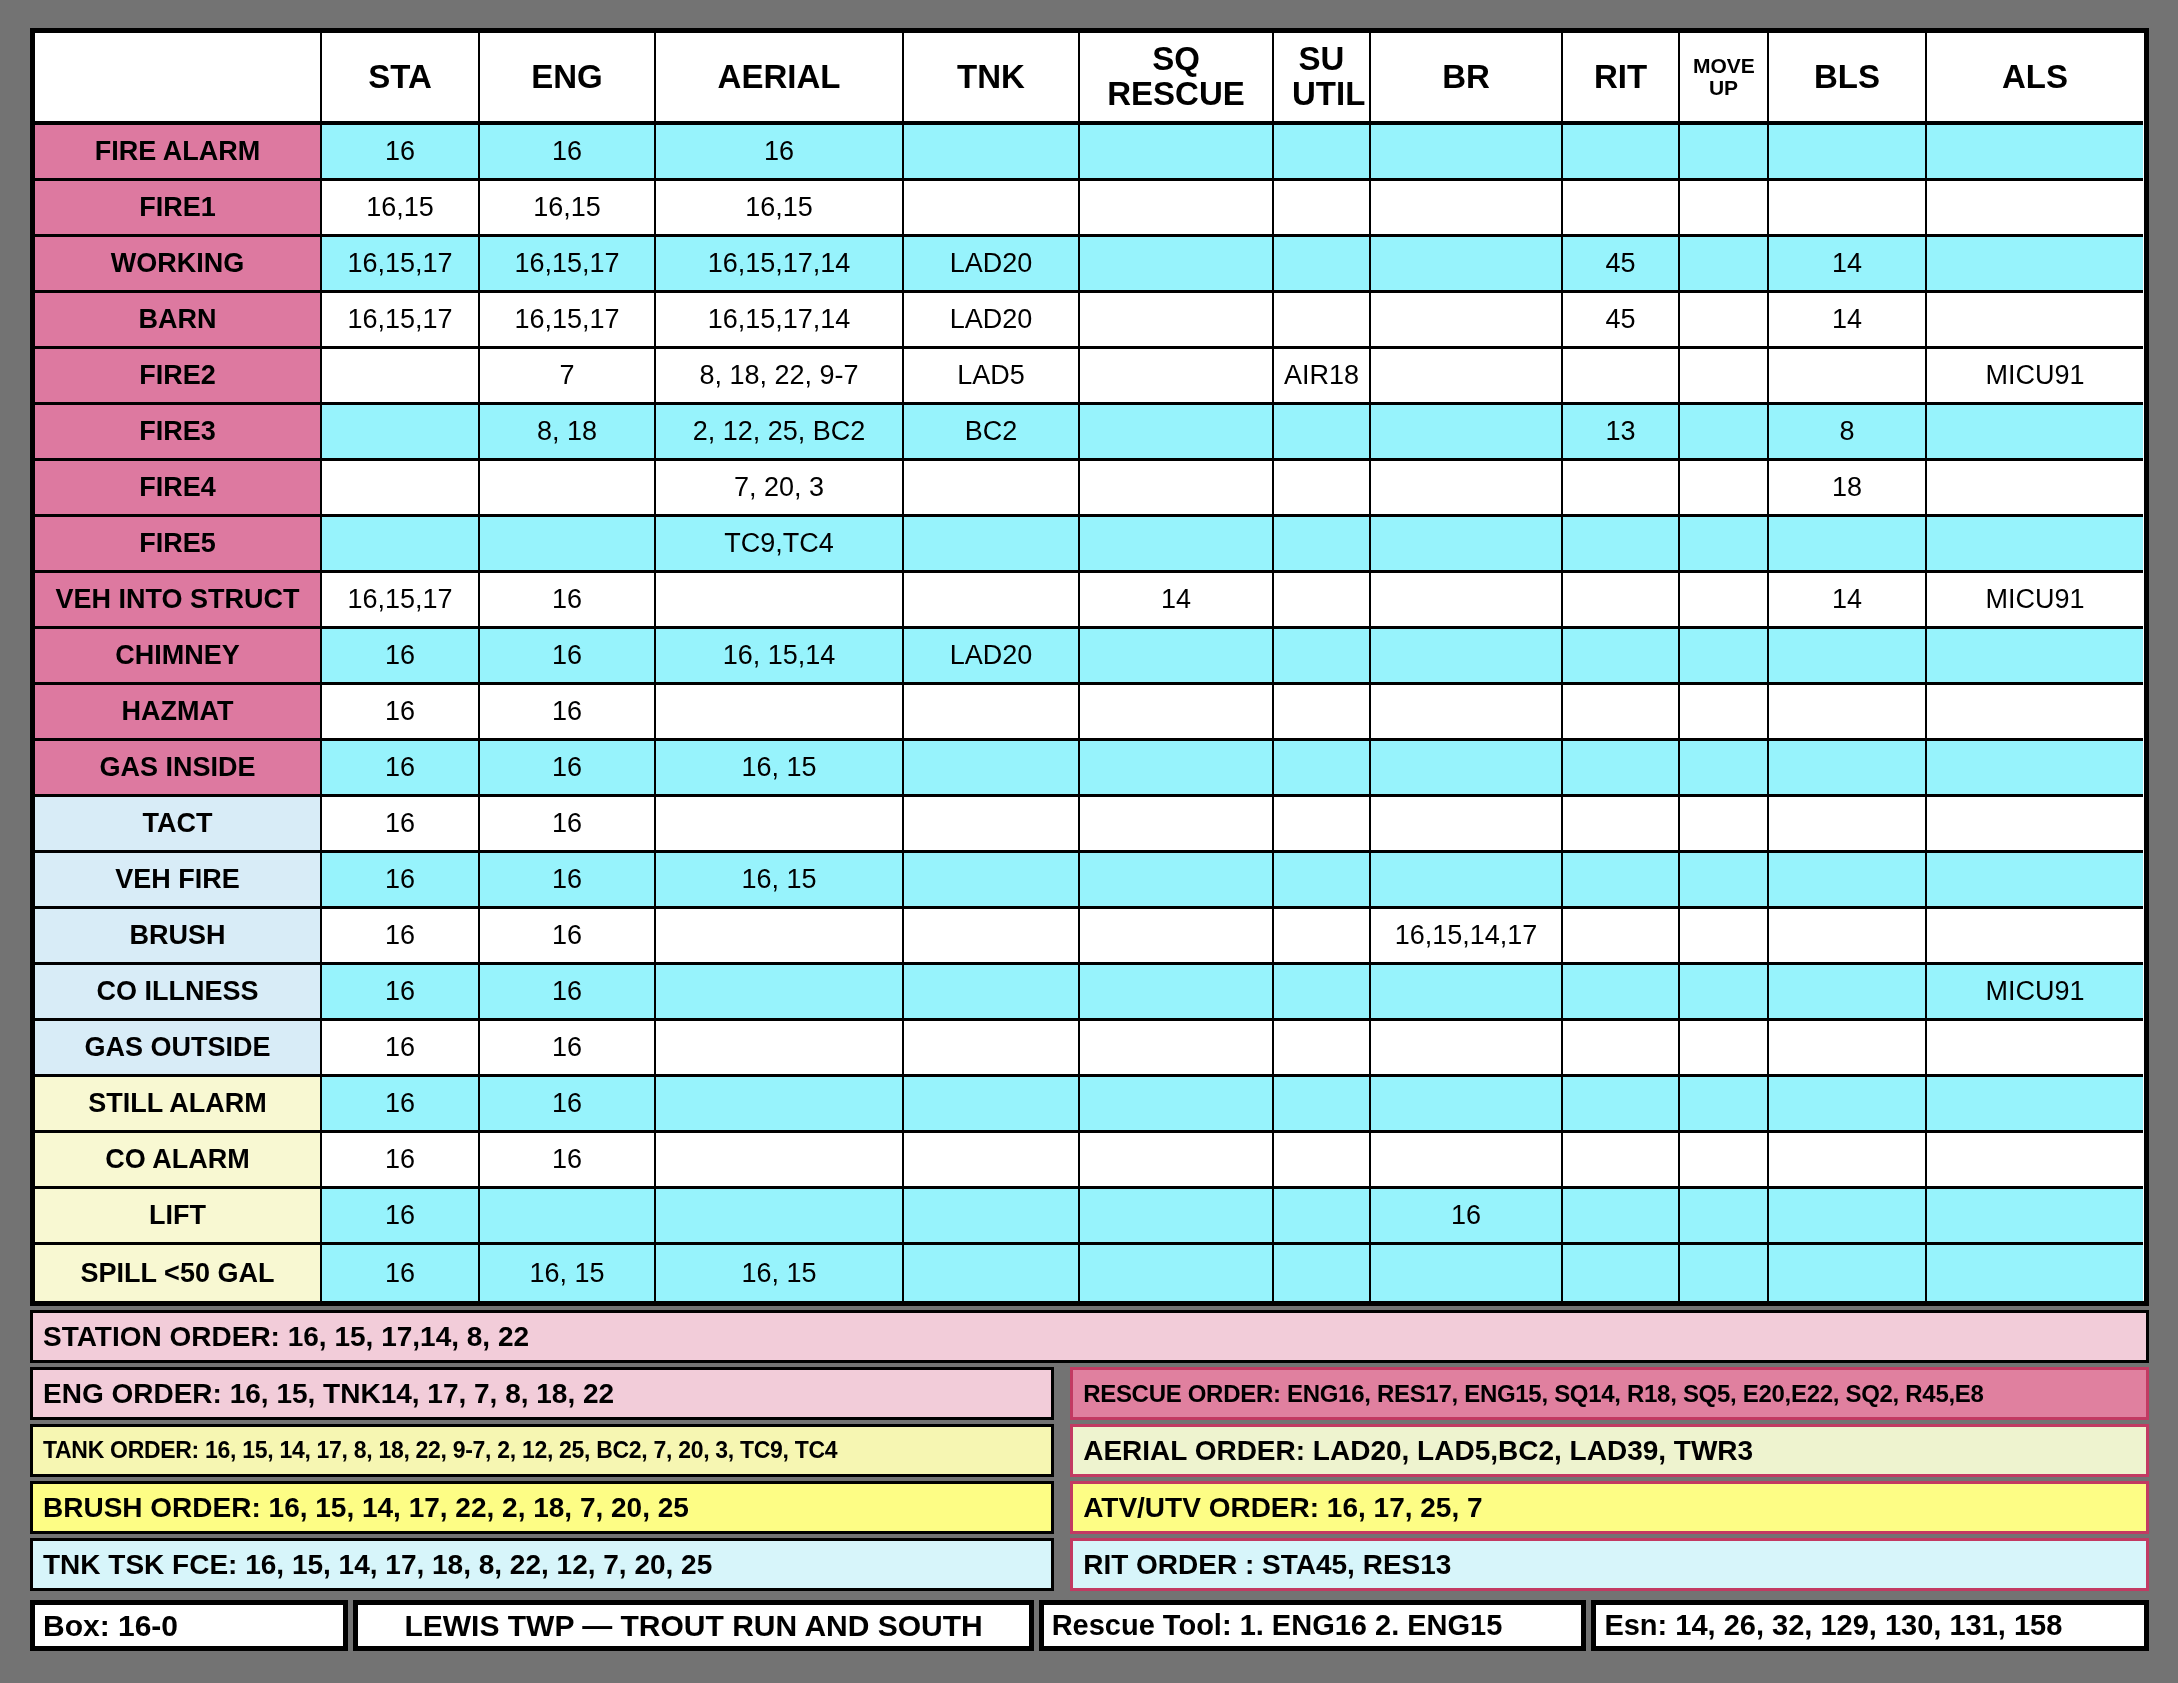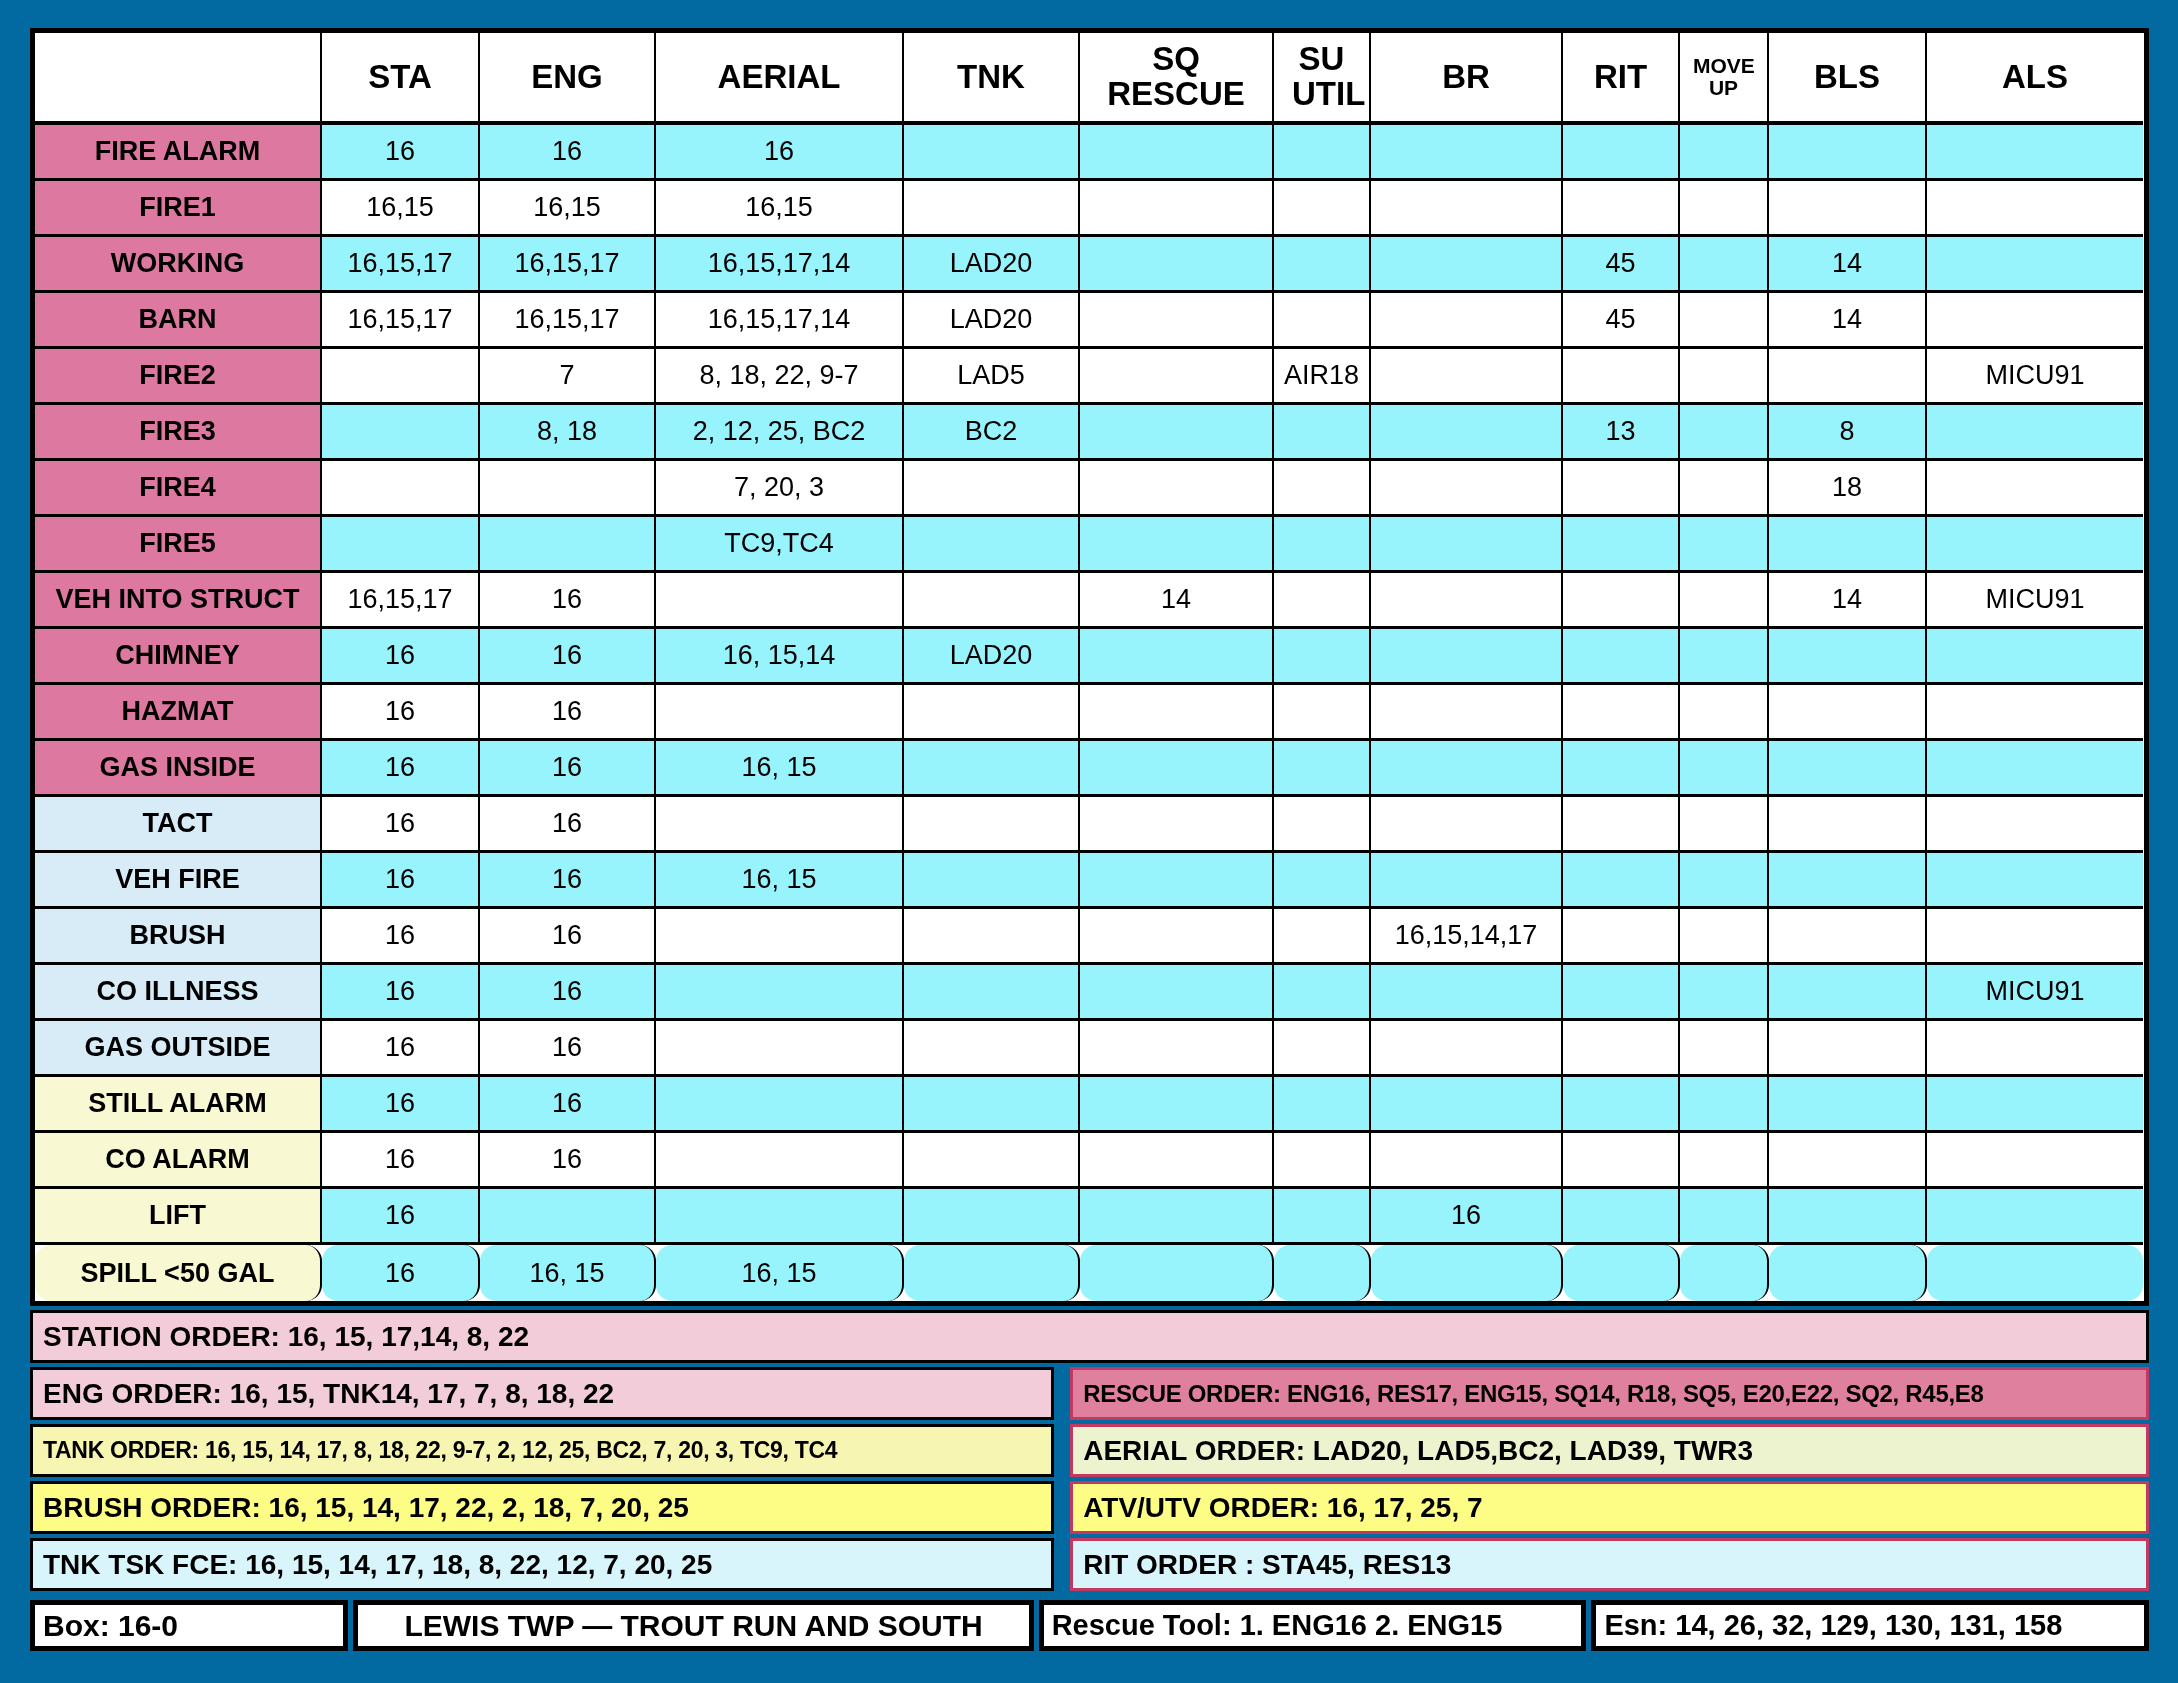--- a/index.html
+++ b/index.html
@@ -1,37 +1,37 @@
 <!DOCTYPE html>
 <html style="--grid-line: #000000; --header-pink: #dd79a0; --header-blue: #d8ecf7; --header-yellow: #f8f8d2; --cell-cyan: #97f3fc; --order-pink-light: #f2ccd9; --order-pink-dark: #e0809f; --order-yellow-pale: #f6f6b2; --order-green-pale: #eef3cf; --order-yellow: #fdfd85; --order-cyan-pale: #d7f5fa; --accent-border: #c23a62;"><head>
 <meta charset="utf-8">
 <style>
   html,body{margin:0;padding:0;background:#fff;}
   .page{
     width:2178px;height:1683px;box-sizing:border-box;
-    padding:28px 30px;background:#0369a1;overflow:hidden;
+    padding:28px 30px;background:#737373;overflow:hidden;
     font-family:"Liberation Sans", sans-serif;color:#000;
   }
   
   .grid{
     display:grid;width:2119px;box-sizing:border-box;
     grid-template-columns:287px 158px 176px 248px 176px 194px 97px 192px 117px 89px 158px 216px;
     grid-template-rows:92px repeat(21,56px);
     border:5px solid var(--grid-line);
     background:#fff;
   }
   .cell{
     box-sizing:border-box;width:100%;height:100%;
     display:flex;align-items:center;justify-content:center;text-align:center;
     border-right:2px solid var(--grid-line);
     border-bottom:3px solid var(--grid-line);
     overflow:hidden;
   }
   .cell.last-col{border-right:none;}
-  .cell.last-row{border-bottom:none;border-radius:16px;}
+  .cell.last-row{border-bottom:none;}
   .hdr{background:#fff;font-weight:bold;font-size:33px;border-bottom:4px solid var(--grid-line);line-height:1.05;}
   .hdr span{display:block;}
   .hdr.h-sq_rescue span{max-width:149px;}
   .hdr.h-su_util span{max-width:59px;}
   .hdr.h-move_up{font-size:21px;}
   .hdr.h-move_up span{max-width:61px;}
   .rowlab{font-weight:bold;font-size:27px;}
   .lab-pink{background:var(--header-pink);}
   .lab-blue{background:var(--header-blue);}
   .lab-yellow{background:var(--header-yellow);}

